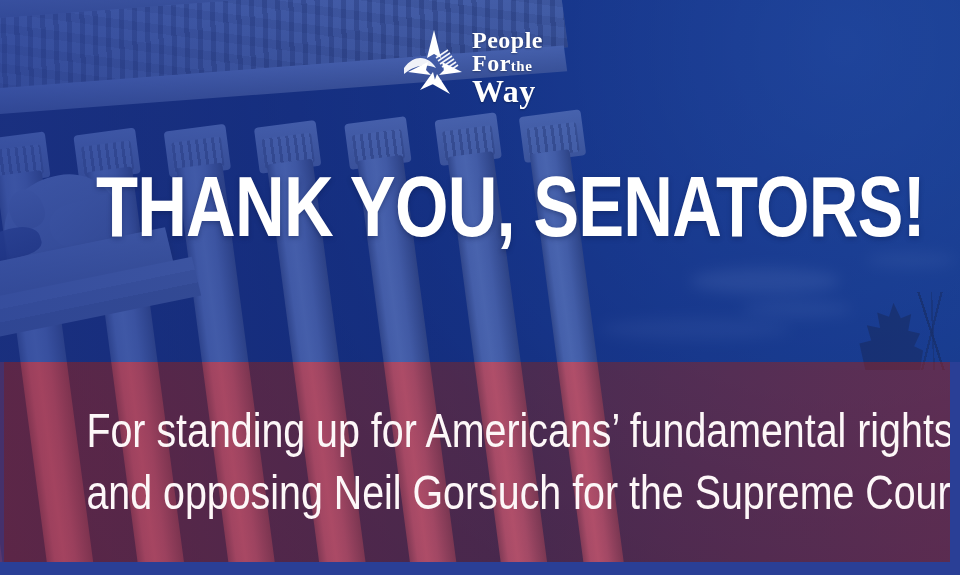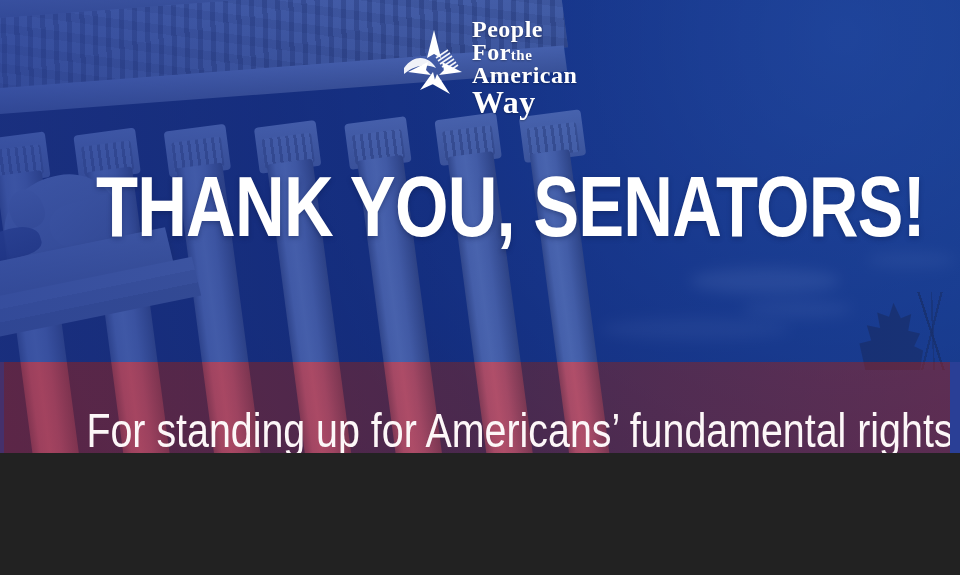--- a/index.html
+++ b/index.html
@@ -1,20 +1,20 @@
 <!DOCTYPE html>
 <html><head>
 <meta charset="utf-8">
 <style>
   html,body{margin:0;padding:0;background:#222;}
   body{font-family:"Liberation Sans",sans-serif;}
 
   #poster{
     position:relative;
-    width:960px;height:453px;
+    width:960px;height:575px;
     overflow:hidden;
     background:#24409a;
   }
 
   
   #photo{position:absolute;inset:0;overflow:hidden;background:#2f63b4;}
 
   
   .sky{
     position:absolute;inset:0;
@@ -287,21 +287,20 @@
               <path d="M42 45 L54 37"></path>
           </g>
         </g>
       </svg>
     </div>
     <div id="logo-words">
       <span class="lw lw-people">People</span>
       <span class="lw lw-forthe">
         <span>For</span><span class="sm">the</span>
       </span>
-      <span class="lw lw-american">American</span>
       <span class="lw lw-way">Way</span>
     </div>
   </div>
 
   <div id="headline">THANK YOU, SENATORS!</div>
 
   <div id="banner">
     <span class="bl">For standing up for Americans’ fundamental rights</span>
     <span class="bl">and opposing Neil Gorsuch for the Supreme Court</span>
   </div>

